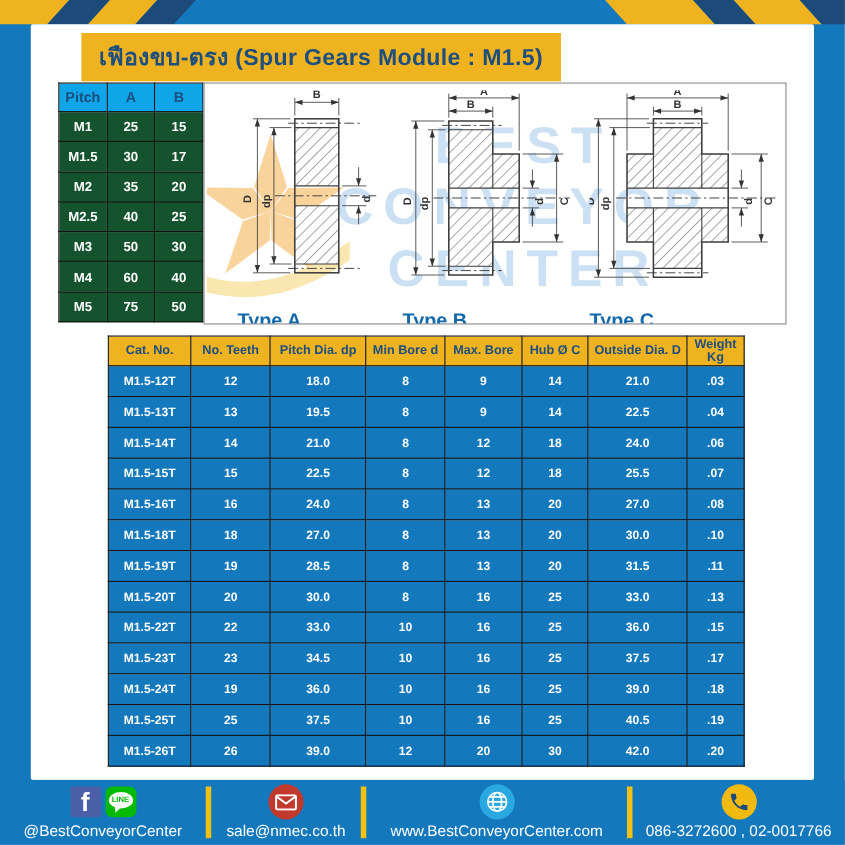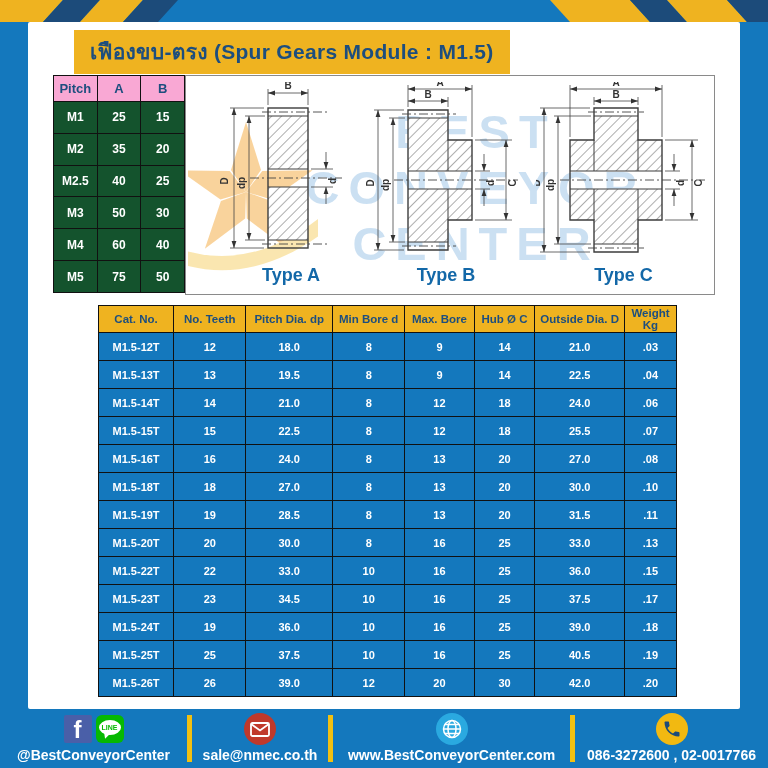--- a/index.html
+++ b/index.html
@@ -21,55 +21,55 @@
     padding:5px 16px 6px 16px;
   }
   
   .pitch-table{
     position:absolute;left:25px;top:53px;width:132px;height:218px;
     border-collapse:collapse;table-layout:fixed;
   }
   .pitch-table th,.pitch-table td{
     border:1.6px solid #111;text-align:center;vertical-align:middle;padding:0;
   }
-  .pitch-table th{background:#f9a8d4;color:#1d4e7e;font-size:13px;font-weight:bold;height:25px;}
+  .pitch-table th{background:#0ea5e9;color:#1d4e7e;font-size:13px;font-weight:bold;height:25px;}
   .pitch-table td{background:#14532d;color:#ffffff;font-size:12px;font-weight:bold;height:24px;}
   
   .drawing-panel{
     position:absolute;left:157px;top:53px;width:528px;height:218px;
     border:1.5px solid #8a8a8a;background:#fff;overflow:hidden;
   }
   .wm-text{
     position:absolute;left:75px;top:28px;width:430px;text-align:center;
     font-weight:bold;font-size:47px;line-height:56px;letter-spacing:9px;
     color:rgba(125,178,222,0.40);z-index:0;white-space:nowrap;
   }
   .wm-logo{position:absolute;left:2px;top:28px;z-index:0;opacity:.5;}
   .gsvg{position:absolute;top:6px;z-index:1;}
   .type-label{
-    position:absolute;top:189px;z-index:1;text-align:center;
+    position:absolute;top:205px;z-index:1;text-align:left;
     color:#1368a8;font-weight:bold;font-size:18px;
   }
   
   .spec-table{
     position:absolute;left:70px;top:283px;width:579px;height:392px;
     border-collapse:collapse;table-layout:fixed;
   }
   .spec-table th,.spec-table td{
     border:1.6px solid #111;text-align:center;vertical-align:middle;padding:0;
   }
   .spec-table th{background:#efb320;color:#1d4e7e;font-size:11.5px;font-weight:bold;height:26px;}
   .spec-table td{background:#1478bd;color:#ffffff;font-size:11px;font-weight:bold;height:24px;}
   
   .footer{
     position:absolute;left:0;bottom:0;width:768px;height:59px;
     background:#1478bd;display:flex;align-items:stretch;
   }
   .fsec{display:flex;flex-direction:column;align-items:center;justify-content:flex-start;padding-top:4px;}
-  .fsec .ftext{color:#fff;font-weight:bold;font-size:14px;margin-top:2px;white-space:nowrap;}
+  .fsec .ftext{color:#fff;font-weight:normal;font-size:14px;margin-top:2px;white-space:nowrap;}
   .fdiv{width:5px;background:#f2c011;margin:6px 0 6px 0;}
   .icon-row{display:flex;gap:4px;align-items:center;height:32px;}
   .fb-icon{width:28px;height:28px;background:#4a5fa8;color:#fff;border-radius:2px;
     display:flex;align-items:flex-end;justify-content:center;font-weight:bold;font-size:24px;line-height:26px;overflow:hidden;}
   .line-icon{width:28px;height:28px;background:#06b902;border-radius:6px;position:relative;}
   .line-icon .bubble{
     position:absolute;left:3px;top:5px;width:22px;height:15px;background:#fff;border-radius:50%;
     display:flex;align-items:center;justify-content:center;color:#06b902;font-size:7px;font-weight:bold;letter-spacing:0;}
   .line-icon .tail{position:absolute;left:7px;top:18px;width:0;height:0;
     border-left:3px solid transparent;border-right:3px solid transparent;border-top:6px solid #fff;transform:rotate(18deg);}
@@ -101,20 +101,25 @@
           <th>Pitch</th>
           <th>A</th>
           <th>B</th>
         </tr>
       </thead>
     <tbody>
         <tr>
           <td>M1</td>
           <td>25</td>
           <td>15</td>
+        </tr>
+        <tr>
+          <td>M1.5</td>
+          <td>30</td>
+          <td>17</td>
         </tr>
         <tr>
           <td>M2</td>
           <td>35</td>
           <td>20</td>
         </tr>
         <tr>
           <td>M2.5</td>
           <td>40</td>
           <td>25</td>

